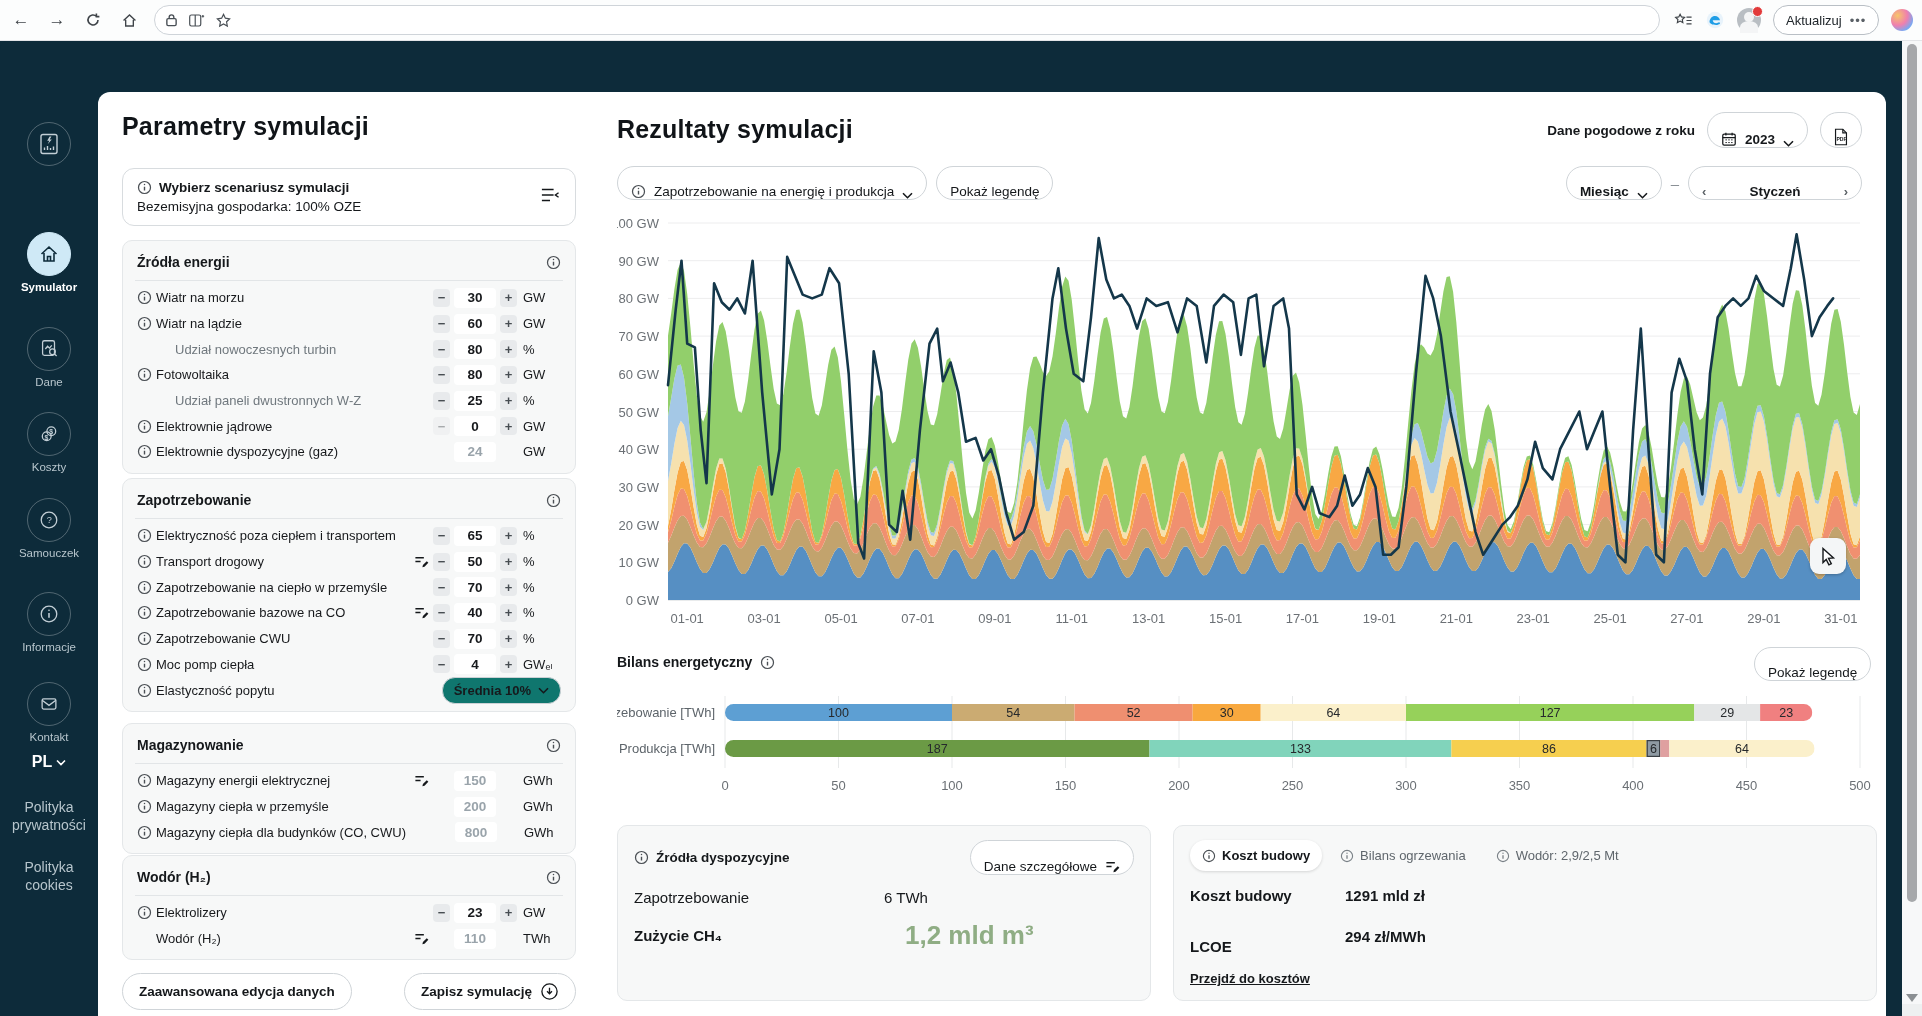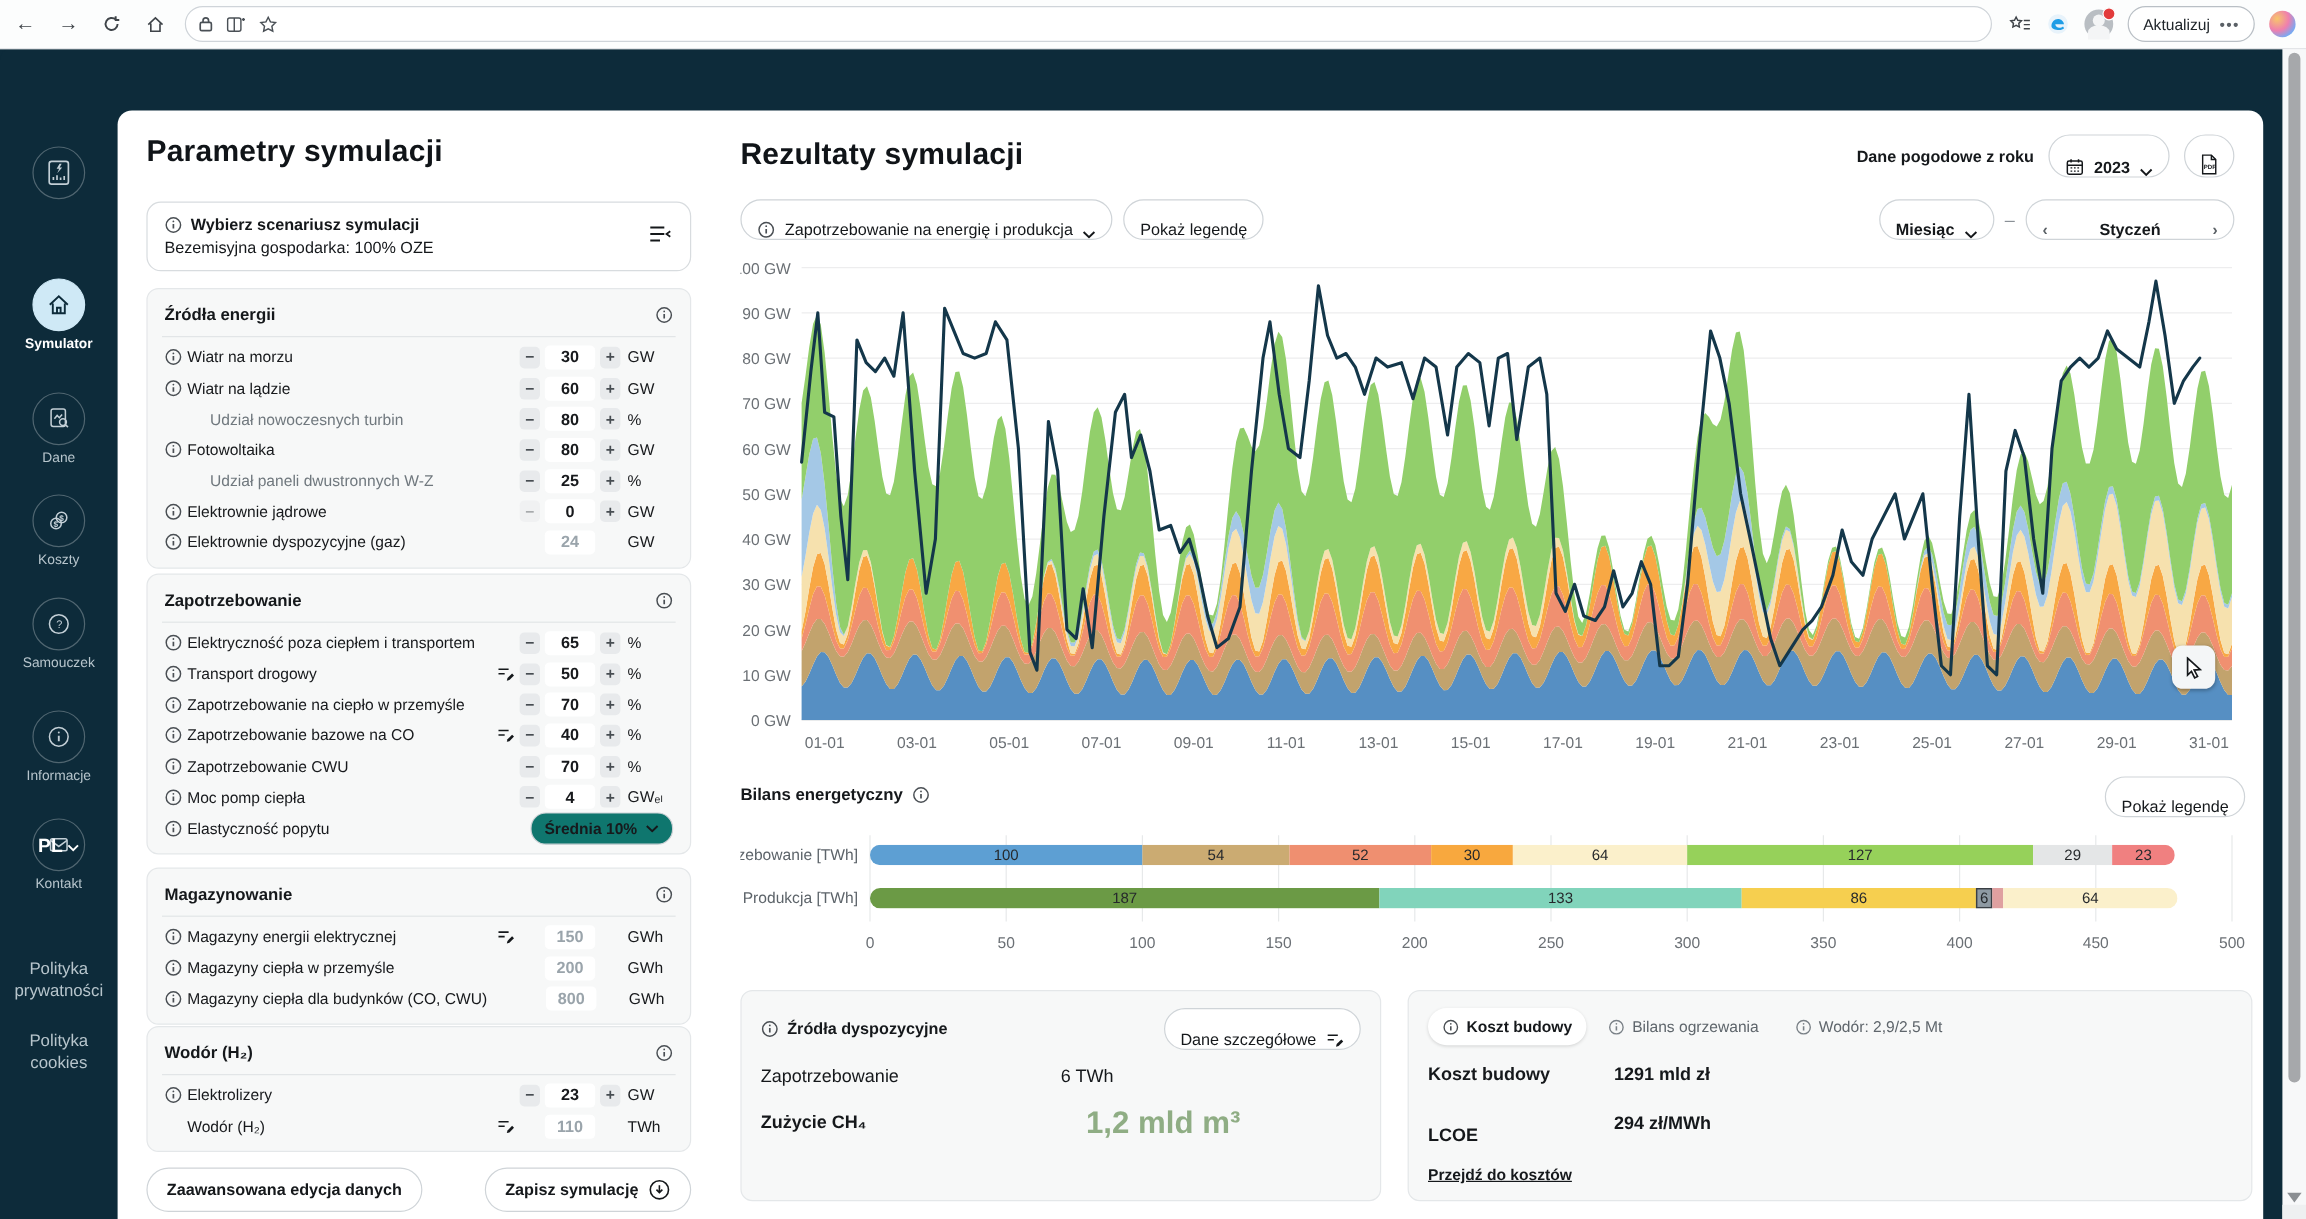--- a/index.html
+++ b/index.html
@@ -236,21 +236,21 @@
     </div>
     <div class="sb-item" style="top:602px;">
       <span class="sb-circle">
         <svg width="22" height="22" viewBox="0 0 24 24" fill="none" stroke="#c3cfd6" stroke-width="1.4">
             <rect x="4.5" y="6.5" width="15" height="11" rx="1.6"></rect>
             <path d="M4.5 8l7.5 5.5L19.5 8"></path>
           </svg>
       </span>
       <span class="sb-label">Kontakt</span>
     </div>
-    <div class="sb-item" style="top:617px;">
+    <div class="sb-item" style="top:673px;">
       <span class="sb-lang">
           <span>PL</span>
       <svg width="10" height="7" viewBox="0 0 10 7">
             <path d="M1 1.5l4 4 4-4" fill="none" stroke="#fff" stroke-width="1.6"></path>
           </svg>
         </span>
     </div>
     <div class="sb-item" style="top:718px;">
       <span class="sb-link">Polityka prywatności</span>
     </div>

